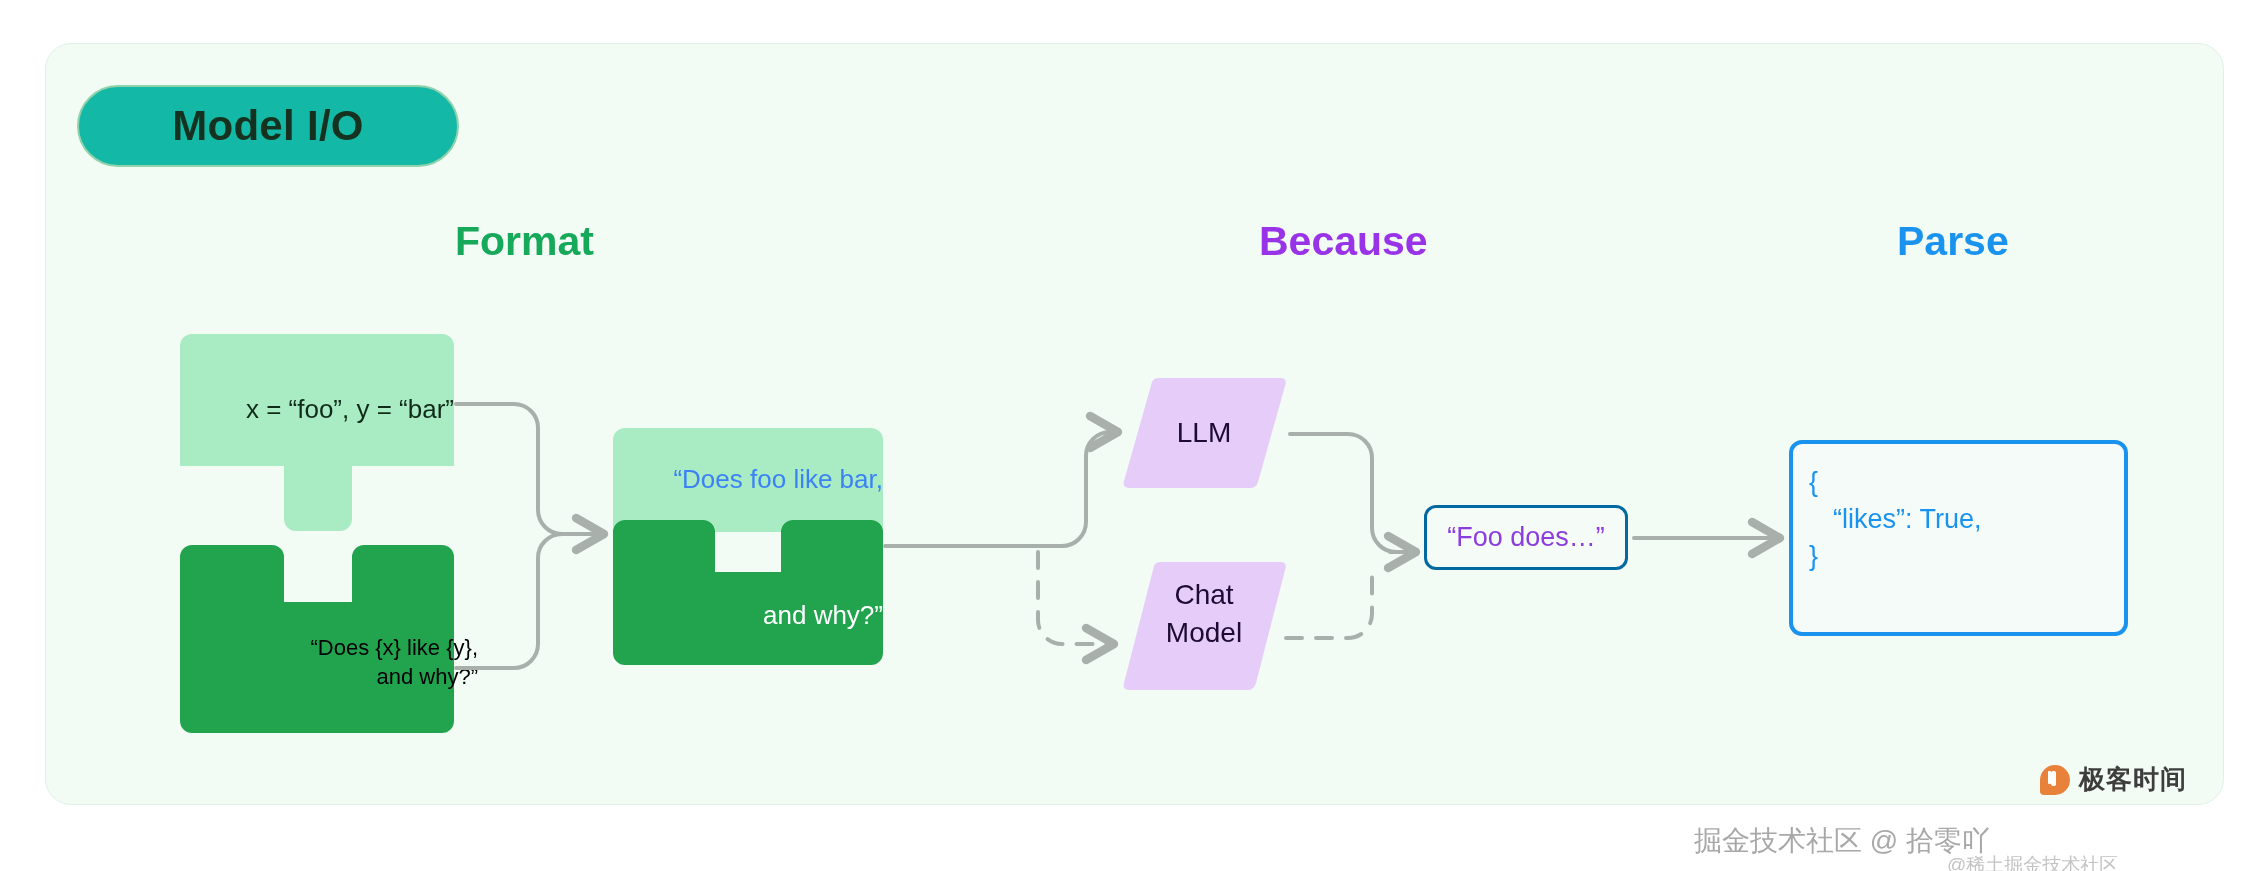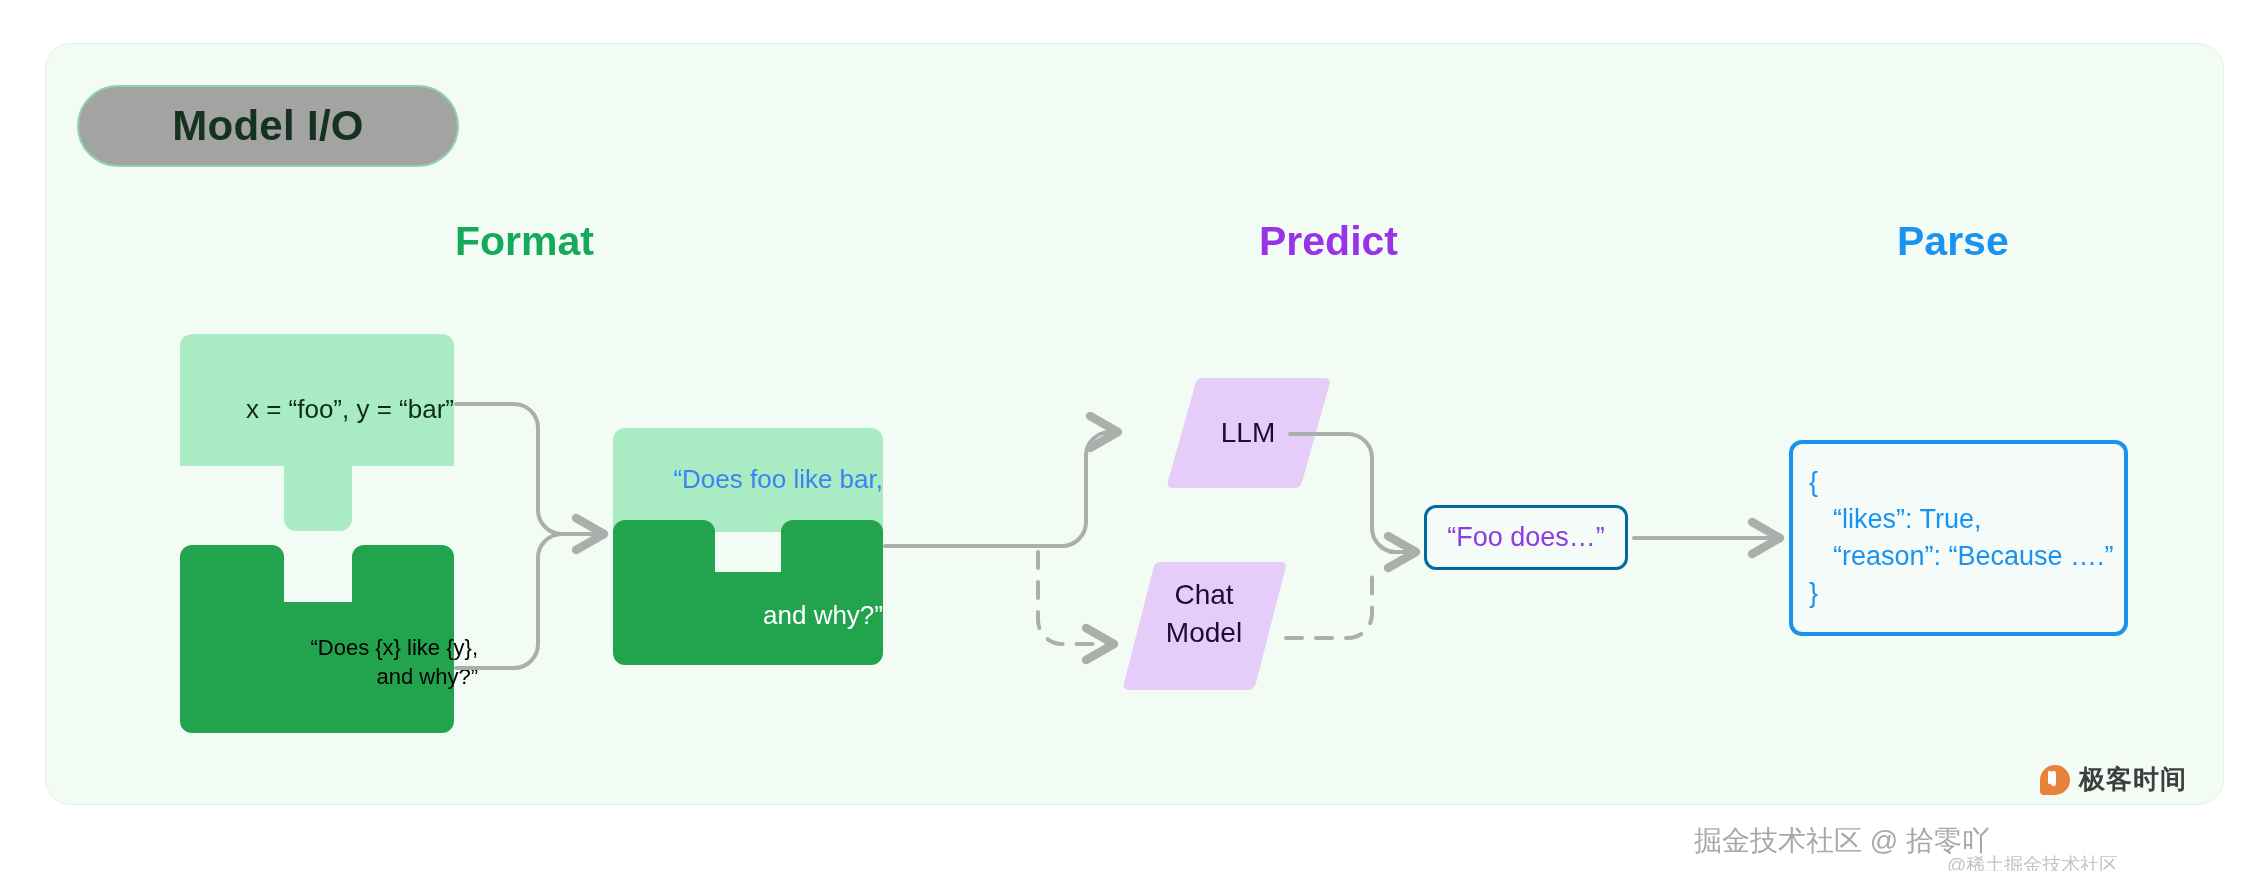--- a/index.html
+++ b/index.html
@@ -28,21 +28,21 @@
     box-sizing: border-box;
   }
 
   
   #badge {
     position: absolute;
     left: 77px;
     top: 85px;
     width: 382px;
     height: 82px;
-    background: #a3a3a3;
+    background: #14b8a6;
     border: 2px solid #8fd2ab;
     border-radius: 41px;
     display: flex;
     align-items: center;
     justify-content: center;
     box-sizing: border-box;
   }
   #badge .txt {
     font-size: 42px;
     font-weight: bold;
@@ -116,21 +116,21 @@
     position: absolute;
     left: 0;
     width: 100%;
     text-align: center;
     font-size: 28px;
     color: #1d0b33;
     line-height: 1.35;
     white-space: pre-line;
     pointer-events: none;
   }
-  #para-llm  { left: 1166px; top: 378px; width: 164px; height: 110px; }
+  #para-llm  { left: 1122px; top: 378px; width: 164px; height: 110px; }
   #para-llm .label { top: 36px; }
   #para-chat { left: 1122px; top: 562px; width: 164px; height: 128px; }
   #para-chat .label { top: 14px; text-align: center; }
 
   
   #box-completion {
     position: absolute;
     left: 1424px;
     top: 505px;
     width: 204px;
@@ -228,21 +228,21 @@
 </head>
 <body>
 
 <div id="panel"></div>
 
 <div id="badge">
   <span class="txt">Model I/O</span>
 </div>
 
 <div class="stage-title" id="title-format">Format</div>
-<div class="stage-title" id="title-predict">Predict</div>
+<div class="stage-title" id="title-predict">Because</div>
 <div class="stage-title" id="title-parse">Parse</div>
 
 <div class="piece" id="piece-values">
   <svg width="274" height="197" viewBox="0 0 274 197">
     <path d="M12,0 H262 A12,12 0 0 1 274,12 V132 A0,0 0 0 1 274,132 H172 V185 A12,12 0 0 1 160,197 H116 A12,12 0 0 1 104,185 V132 H0 V12 A12,12 0 0 1 12,0 Z" fill="#a9ecc4"></path>
   </svg>
   <div class="label">x = “foo”, y = “bar”</div>
 </div>
 
 <div class="piece" id="piece-template">
@@ -282,21 +282,20 @@
 Model</div>
 </div>
 
 <div id="box-completion">
   <span class="txt">“Foo does…”</span>
 </div>
 
 <div id="box-json">
   <div class="line">{</div>
   <div class="line indent">“likes”: True,</div>
-  <div class="line indent">“reason”: “Because ….”</div>
   <div class="line">}</div>
 </div>
 
 <svg id="wires">
   <defs>
     <marker id="arw" markerWidth="11" markerHeight="11" refX="8.5" refY="5.5" orient="auto">
       <path d="M1.5,1.5 L8.5,5.5 L1.5,9.5" fill="none" stroke="#a9b0ab" stroke-width="2.1" stroke-linecap="round" stroke-linejoin="round"></path>
     </marker>
   </defs>
 

